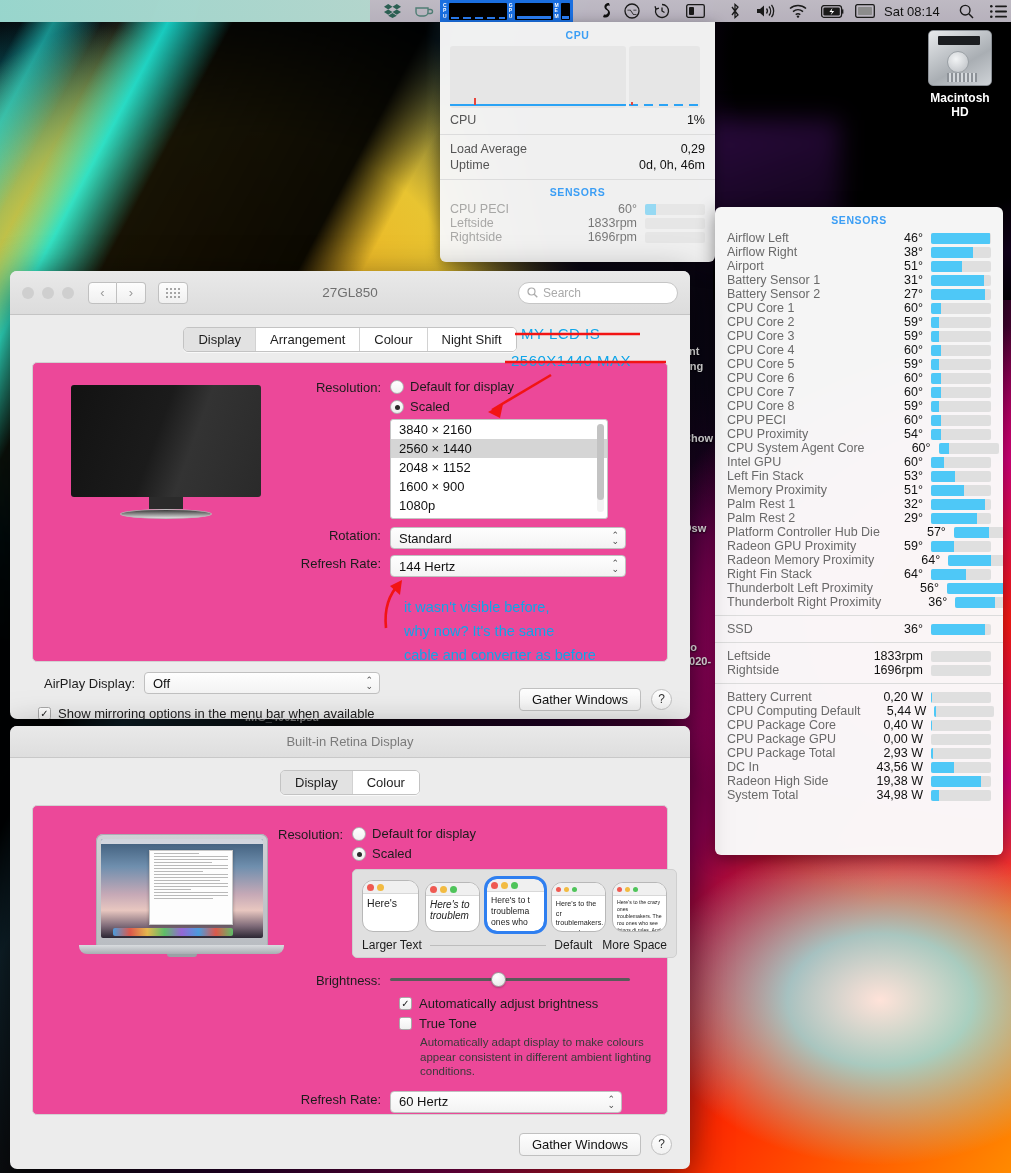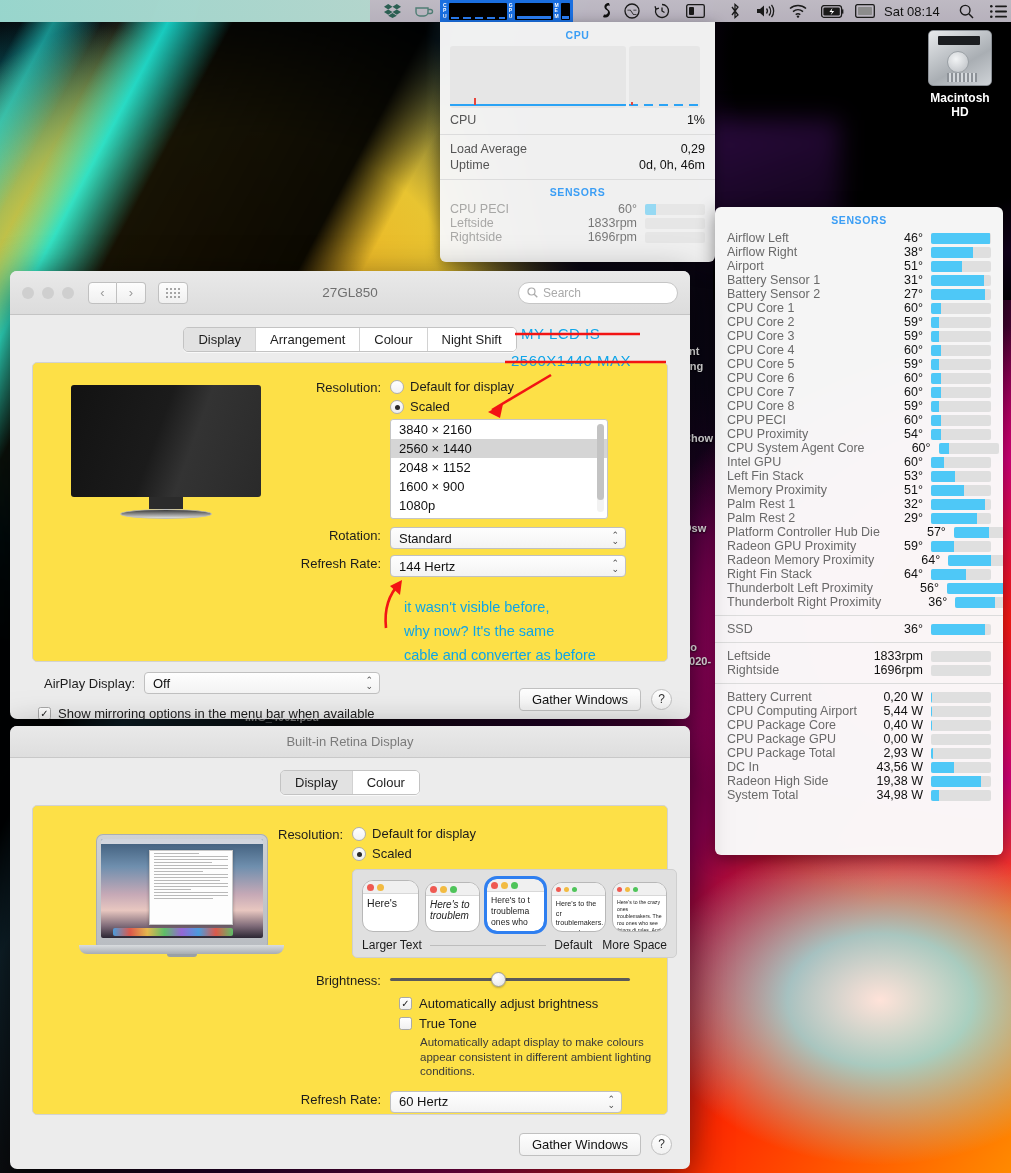--- a/index.html
+++ b/index.html
@@ -146,21 +146,21 @@
   .seg {
     display: flex; border: 1px solid #c3c3c3; border-radius: 5px; overflow: hidden;
     box-shadow: 0 1px 0 rgba(255,255,255,.7);
   }
   .seg > button {
     font: inherit; font-size: 13px; padding: 4px 14px; background: #fff; border: none;
     border-right: 1px solid #d2d2d2; color: #1d1d1d; cursor: default;
   }
   .seg > button:last-child { border-right: none; }
   .seg > button.on { background: #e2e2e2; }
-  .panel { margin: 10px 22px 0; background: #fde047; border: 1px solid #d2d2d2; border-radius: 5px; position: relative; }
+  .panel { margin: 10px 22px 0; background: #ec4899; border: 1px solid #d2d2d2; border-radius: 5px; position: relative; }
 
   .monitor { position: absolute; left: 38px; top: 22px; width: 190px; height: 135px; }
   .mon-screen { width: 190px; height: 112px; border-radius: 3px;
      background: linear-gradient(110deg, #121212 0%, #1b1b1b 45%, #333 62%, #2a2a2a 100%); }
   .mon-neck { width: 34px; height: 12px; background: #2b2b2b; margin: 0 auto; }
   .mon-base { width: 92px; height: 10px; margin: 0 auto; border-radius: 50%;
      background: linear-gradient(to bottom, #3a3a3a, #dcdcdc); border: 1px solid #bcbcbc; }
 
   .form { position: absolute; left: 245px; top: 16px; right: 16px; }
   .frow { display: flex; align-items: flex-start; margin-bottom: 6px; }
@@ -674,21 +674,21 @@
     <div class="divider"></div>
     <div id="sensor-power">
         <div class="srow">
           <span class="k">Battery Current</span>
           <span class="v">0,20 W</span>
           <span class="bar">
             <i style="width: 2%;"></i>
           </span>
         </div>
         <div class="srow">
-          <span class="k">CPU Computing Airport</span>
+          <span class="k">CPU Computing Default</span>
           <span class="v">5,44 W</span>
           <span class="bar">
             <i style="width: 2%;"></i>
           </span>
         </div>
         <div class="srow">
           <span class="k">CPU Package Core</span>
           <span class="v">0,40 W</span>
           <span class="bar">
             <i style="width: 2%;"></i>

